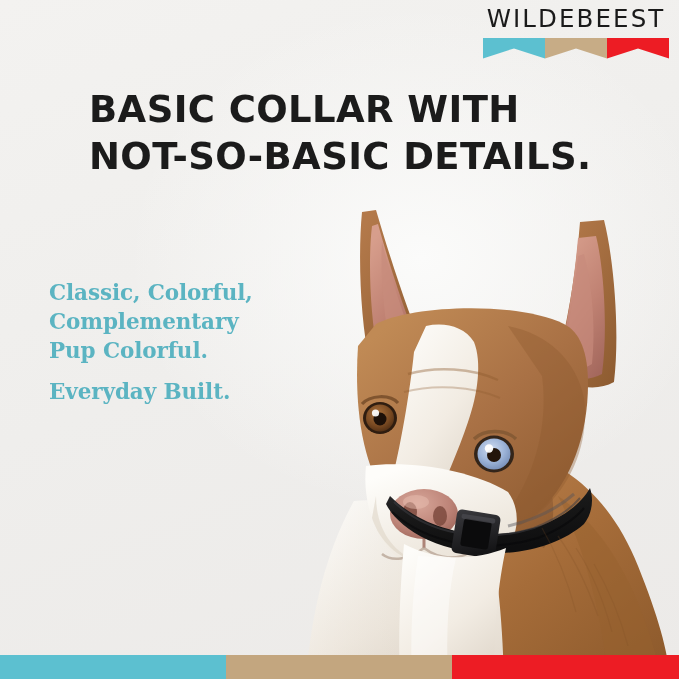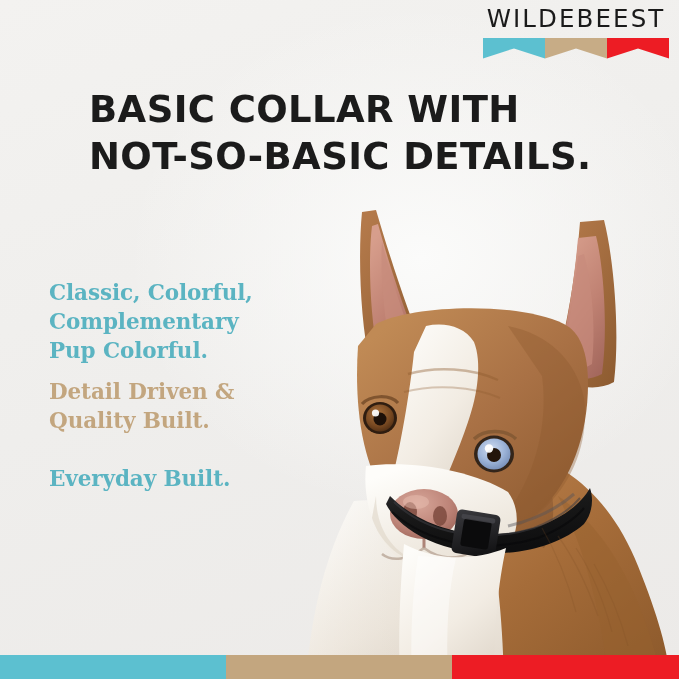--- a/index.html
+++ b/index.html
@@ -144,24 +144,20 @@
   </h1>
 
   <div class="benefits">
 
     <div class="benefit benefit-1" style="color:#5bb4c2">
       <span class="benefit-line">Classic, Colorful,</span>
       <span class="benefit-line">Complementary</span>
       <span class="benefit-line">Pup Colorful.</span>
     </div>
 
-    <div class="benefit benefit-2" style="color:#c3a67f">
-      <span class="benefit-line">Detail Driven &amp;</span>
-      <span class="benefit-line">Quality Built.</span>
-    </div>
 
     <div class="benefit benefit-3" style="color:#5bb4c2">
       <span class="benefit-line">Everyday Built.</span>
     </div>
 
   </div>
 
   <div class="photo">
     <svg viewBox="0 0 421 483" xmlns="http://www.w3.org/2000/svg">
       <defs>

